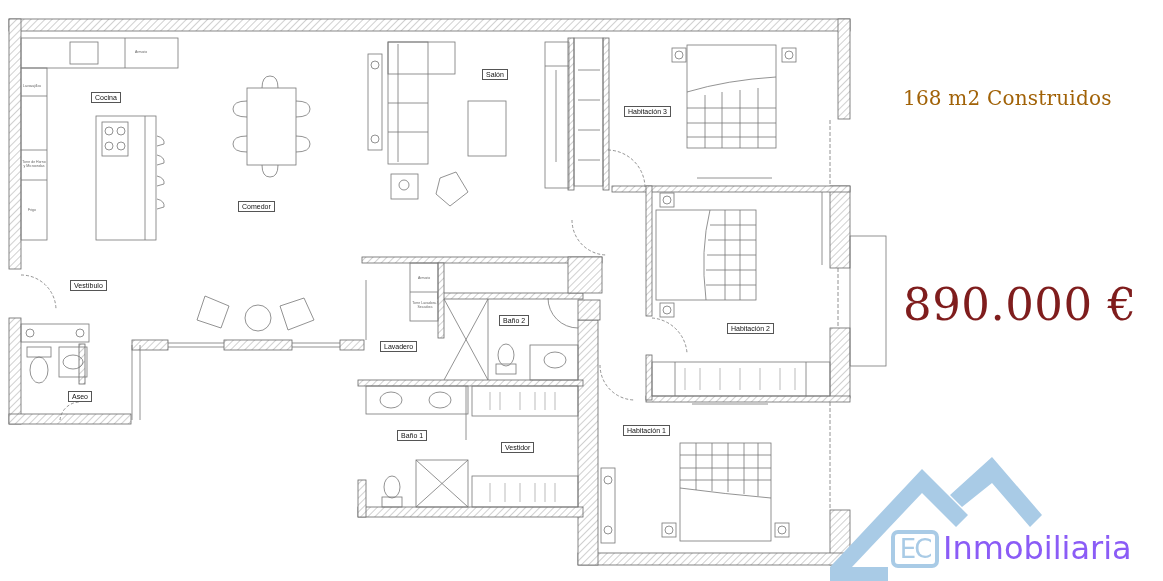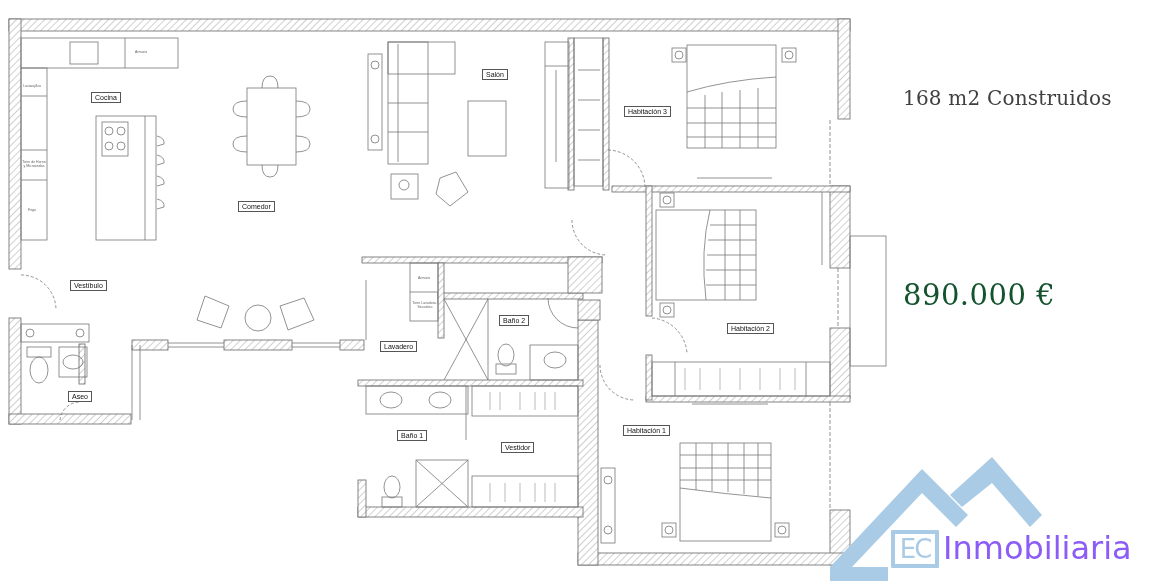--- a/index.html
+++ b/index.html
@@ -1,24 +1,24 @@
 <!DOCTYPE html>
 <html><head>
 <meta charset="utf-8">
 <style>
   html,body{margin:0;padding:0;background:#fff;}
   body{width:1163px;height:581px;position:relative;overflow:hidden;font-family:"Liberation Sans",sans-serif;}
   #plan{position:absolute;left:0;top:0;width:1163px;height:581px;}
   .lbl{position:absolute;font-family:"Liberation Sans",sans-serif;font-size:7px;color:#111;border:1px solid #555;background:#fff;padding:0 3px;line-height:9px;white-space:nowrap;}
   .tiny{position:absolute;font-family:"Liberation Sans",sans-serif;font-size:3.5px;color:#666;line-height:4px;text-align:center;white-space:nowrap;}
-  #area{position:absolute;left:903px;top:86px;font-family:"DejaVu Serif",serif;font-size:20px;color:#404040;white-space:nowrap;letter-spacing:0.2px;}
-  #price{position:absolute;left:903px;top:278px;font-family:"DejaVu Serif",serif;font-size:29px;color:#14532d;white-space:nowrap;letter-spacing:0.5px;}
+  #area{position:absolute;left:903px;top:86px;font-family:"DejaVu Serif",serif;font-size:20px;color:#a16207;white-space:nowrap;letter-spacing:0.2px;}
+  #price{position:absolute;left:903px;top:278px;font-family:"DejaVu Serif",serif;font-size:45px;color:#7f1d1d;white-space:nowrap;letter-spacing:0.5px;}
   #logo{position:absolute;left:830px;top:455px;width:333px;height:126px;}
   #logo-text{position:absolute;left:943px;top:528px;font-family:"DejaVu Sans",sans-serif;font-size:32px;color:#8b5cf6;white-space:nowrap;line-height:40px;}
-  #logo-ec{position:absolute;left:891px;top:530px;width:48px;height:38px;border:4px solid #a9cbe6;border-radius:1px;box-sizing:border-box;font-family:"DejaVu Sans",sans-serif;font-size:26px;color:#a9cbe6;text-align:center;line-height:30px;letter-spacing:-2px;background:#fff;}
+  #logo-ec{position:absolute;left:891px;top:530px;width:48px;height:38px;border:4px solid #a9cbe6;border-radius:7px;box-sizing:border-box;font-family:"DejaVu Sans",sans-serif;font-size:26px;color:#a9cbe6;text-align:center;line-height:30px;letter-spacing:-2px;background:#fff;}
 </style>
 </head>
 <body>
 
 <svg id="plan" viewBox="0 0 1163 581" xmlns="http://www.w3.org/2000/svg">
   <defs>
     <pattern id="hatch" patternUnits="userSpaceOnUse" width="5" height="5" patternTransform="rotate(45)">
       <rect width="5" height="5" fill="#fff"></rect>
       <line x1="0" y1="0" x2="0" y2="5" stroke="#8a8a8a" stroke-width="0.8"></line>
     </pattern>

